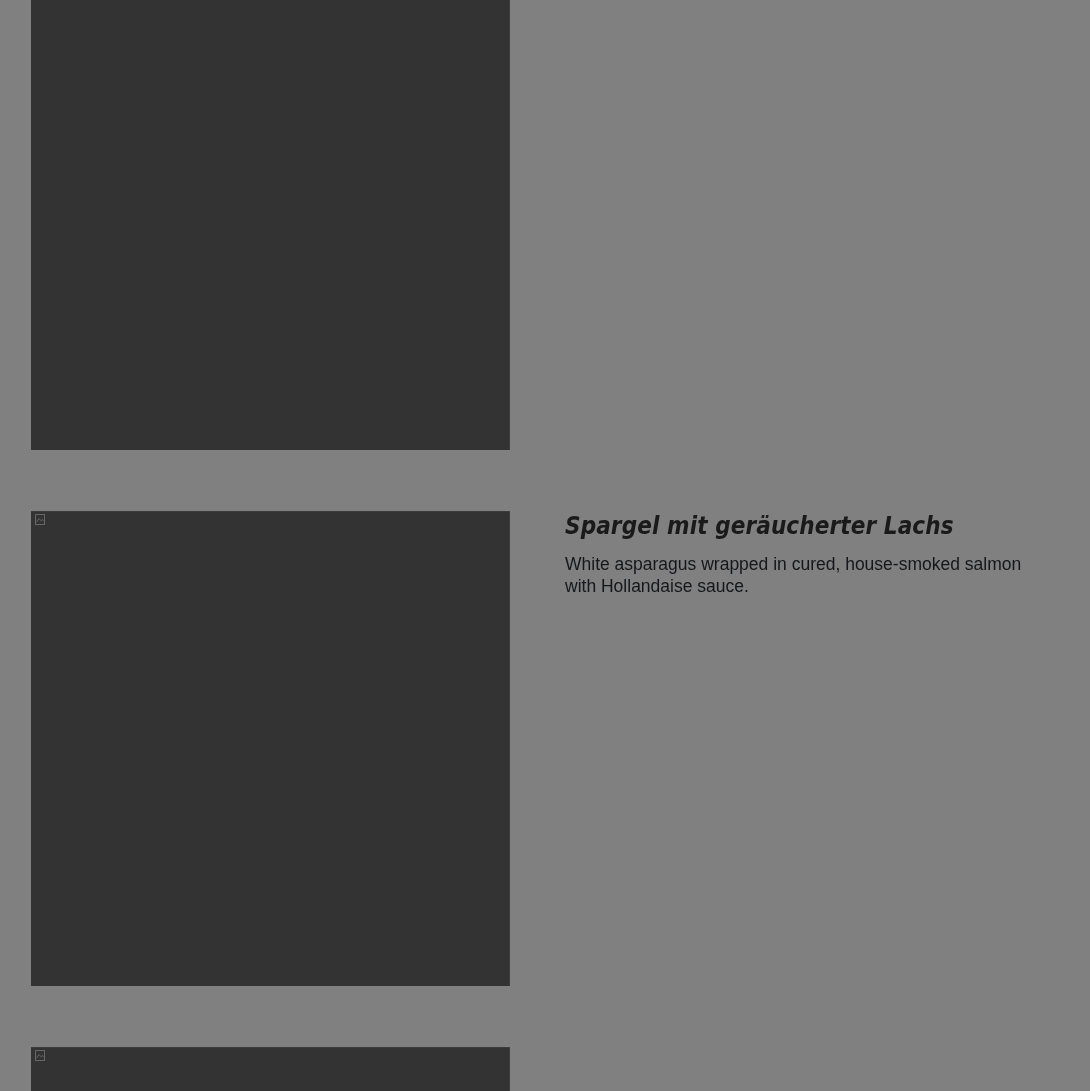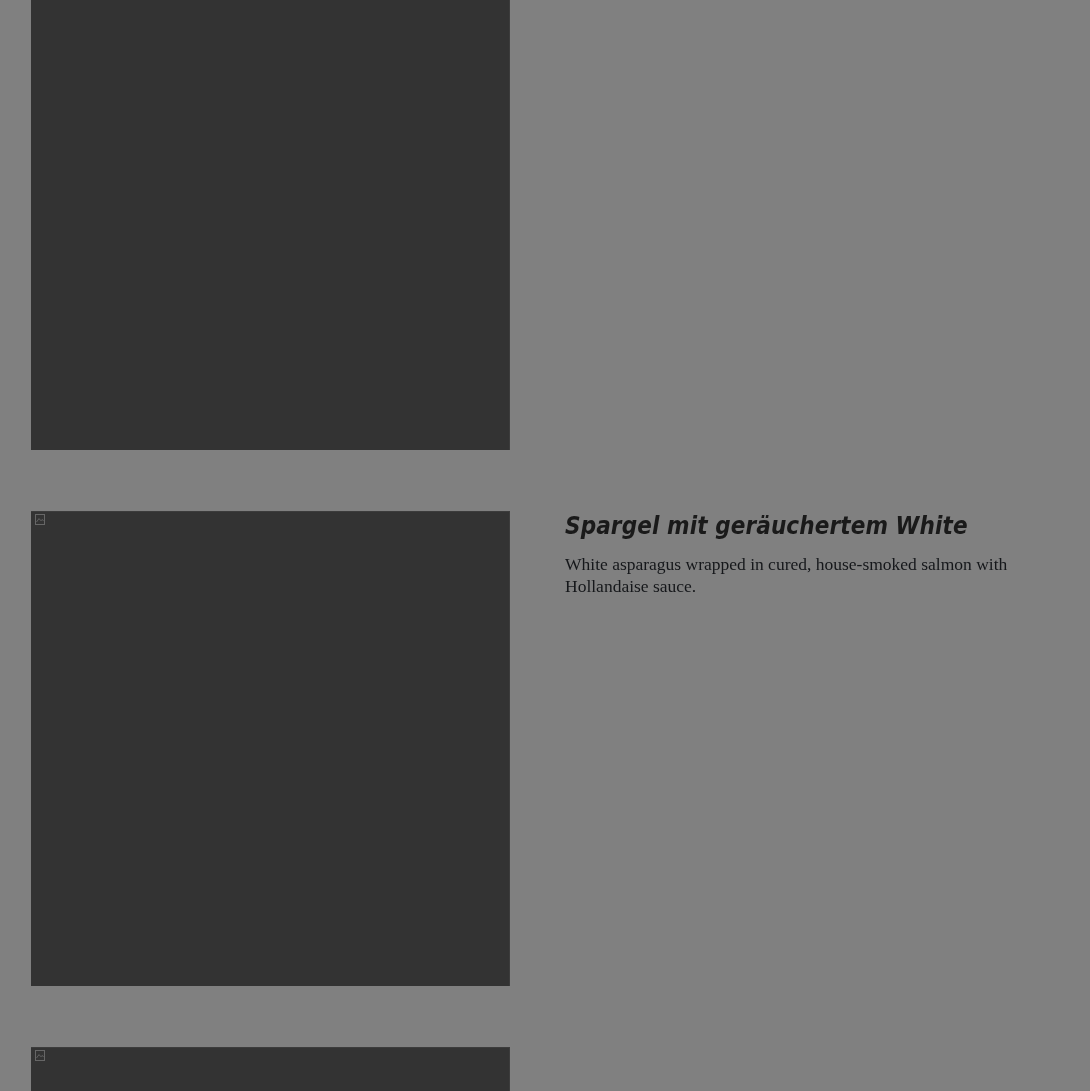--- a/index.html
+++ b/index.html
@@ -90,21 +90,21 @@
     font-weight: bold;
     line-height: 28px;
     color: #1a1a1a;
     letter-spacing: 0.1px;
     padding-top: 1px;
   }
 
   .item-desc {
     margin: 0;
     padding-top: 13px;
-    font-family: Liberation Serif, serif;
+    font-family: Liberation Sans, sans-serif;
     font-size: 17.5px;
     line-height: 22px;
     color: #15171a;
     max-width: 492px;
   }
 </style>
 </head>
 <body>
 
 <div class="page">
@@ -121,21 +121,21 @@
     </article>
 
     <article class="menu-item">
       <div class="item-media medium">
         <svg class="media-alt" viewBox="0 0 10 11">
           <rect x="0.5" y="0.5" width="9" height="10" fill="none" stroke="#c8c8c8" stroke-width="1"></rect>
           <path d="M1.5 8 L4 4.6 L6 6.8 L7.3 5.4 L8.5 7" fill="none" stroke="#c8c8c8" stroke-width="0.9"></path>
         </svg>
       </div>
       <div class="item-body">
-        <h2 class="item-title">Spargel mit geräuchertem White</h2>
+        <h2 class="item-title">Spargel mit geräucherter Lachs</h2>
         <p class="item-desc">White asparagus wrapped in cured, house-smoked salmon with Hollandaise sauce.</p>
       </div>
     </article>
 
     <article class="menu-item">
       <div class="item-media short">
         <svg class="media-alt" viewBox="0 0 10 11">
           <rect x="0.5" y="0.5" width="9" height="10" fill="none" stroke="#c8c8c8" stroke-width="1"></rect>
           <path d="M1.5 8 L4 4.6 L6 6.8 L7.3 5.4 L8.5 7" fill="none" stroke="#c8c8c8" stroke-width="0.9"></path>
         </svg>

